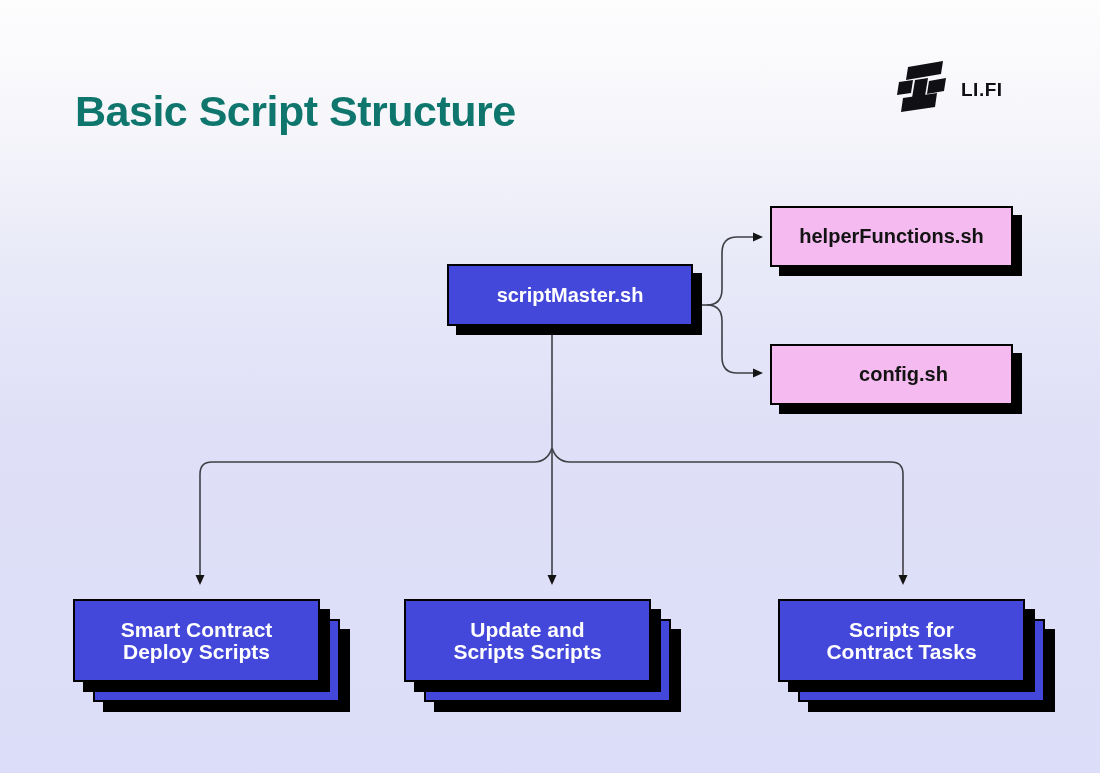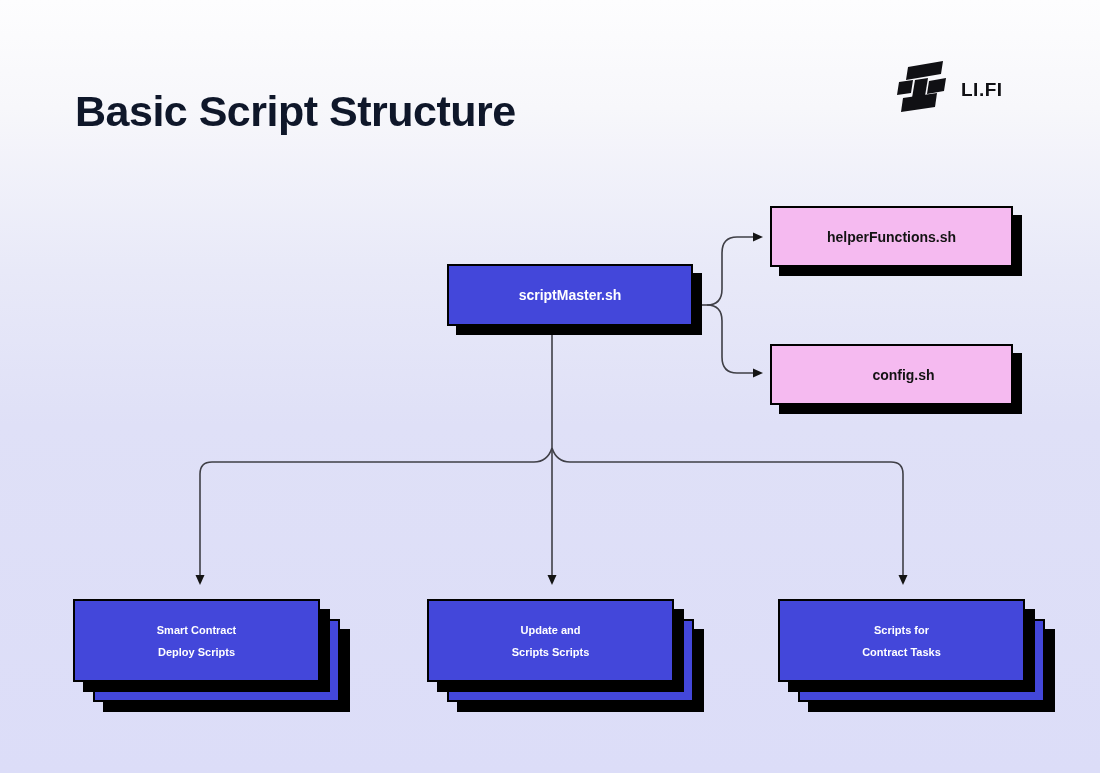--- a/index.html
+++ b/index.html
@@ -3,51 +3,51 @@
 <meta charset="utf-8">
 <style>
   html,body{margin:0;padding:0;}
   body{
     width:1100px;height:773px;position:relative;overflow:hidden;
     font-family:"Liberation Sans", sans-serif;
     background:linear-gradient(180deg,#fdfdfe 0%,#f7f7fb 14%,#e8e9f8 35%,#dfe0f7 55%,#dcddf8 100%);
   }
   .page-title{
     position:absolute;left:75px;top:58px;
-    font-size:43px;font-weight:bold;letter-spacing:-0.5px;color:#0f172a;
+    font-size:43px;font-weight:bold;letter-spacing:-0.5px;color:#0f766e;
   }
   .brand{position:absolute;left:893px;top:57px;width:150px;height:62px;display:flex;align-items:center;}
   .brand-mark{width:55px;height:60px;flex:0 0 auto;}
   .brand-name{font-size:19px;font-weight:bold;color:#101014;letter-spacing:0.5px;margin-left:13px;margin-top:4px;}
   svg.wires{position:absolute;left:0;top:0;z-index:1;}
   .wire path{fill:none;stroke:var(--line);stroke-width:1.6px;}
   .arrowheads polygon{fill:#141414;stroke:none;}
   .node{
     position:absolute;z-index:2;box-sizing:border-box;
     border:2px solid #000;box-shadow:9px 9px 0 0 #000;
     display:flex;align-items:center;justify-content:center;
-    font-weight:bold;font-size:14px;text-align:center;
+    font-weight:bold;font-size:20px;text-align:center;
   }
   .node-blue{background:var(--blue);color:#ffffff;margin-left:20px;}
   .node-pink{background:var(--pink);color:#131313;}
   #node-script-master{left:427px;top:264px;width:246px;height:62px;}
   #node-helper-functions{left:770px;top:206px;width:243px;height:61px;}
   #node-config{left:770px;top:344px;width:243px;height:61px;padding-left:24px;}
   .stack{position:absolute;z-index:2;width:247px;height:83px;}
   .stack .layer-back,.stack .layer-front{
     position:absolute;width:247px;height:83px;box-sizing:border-box;
     background:var(--blue);border:2px solid #000;box-shadow:10px 10px 0 0 #000;
   }
   .stack .layer-back{left:20px;top:20px;}
   .stack .layer-front{
     left:0;top:0;display:flex;flex-direction:column;align-items:center;justify-content:center;
-    color:#fff;font-weight:bold;font-size:11px;line-height:22px;text-align:center;
+    color:#fff;font-weight:bold;font-size:21px;line-height:22px;text-align:center;
   }
   #stack-deploy{left:73px;top:599px;}
-  #stack-update{left:427px;top:599px;}
+  #stack-update{left:404px;top:599px;}
   #stack-tasks{left:778px;top:599px;}
 </style>
 </head>
 <body>
 
 <h1 class="page-title">Basic Script Structure</h1>
 
 <div class="brand">
   <svg class="brand-mark" viewBox="0 0 55 60" xmlns="http://www.w3.org/2000/svg">
     <polygon points="15,9 50,3 48,16 13,22" fill="#101014"></polygon>

